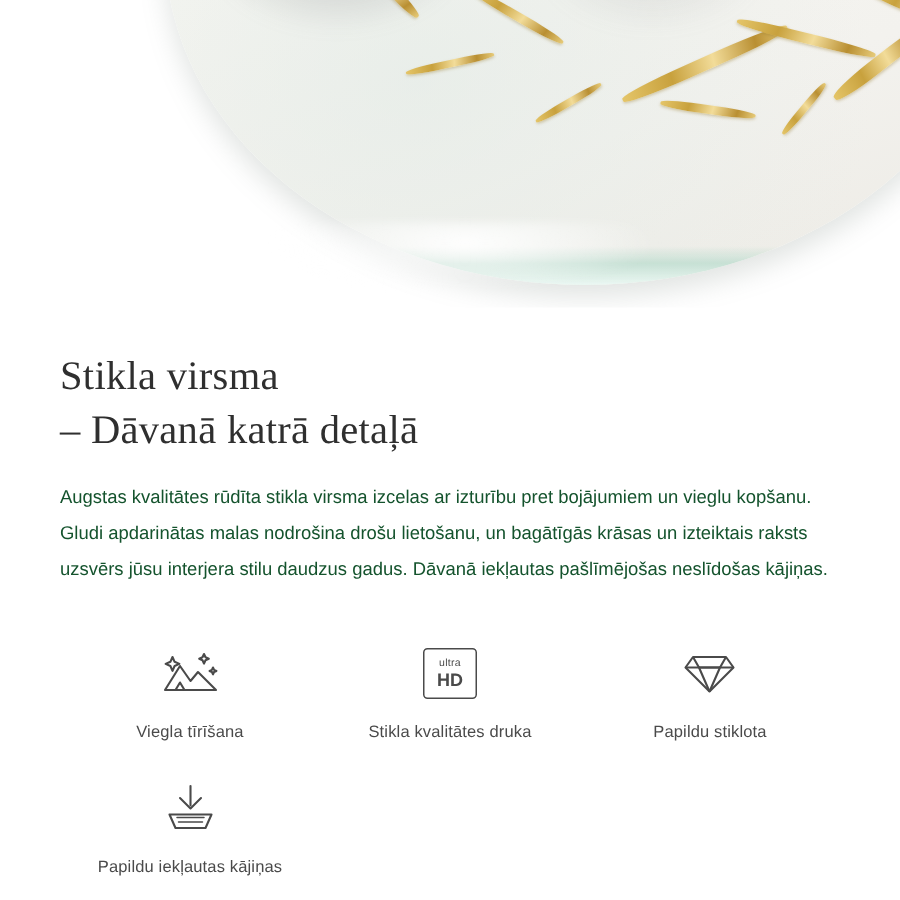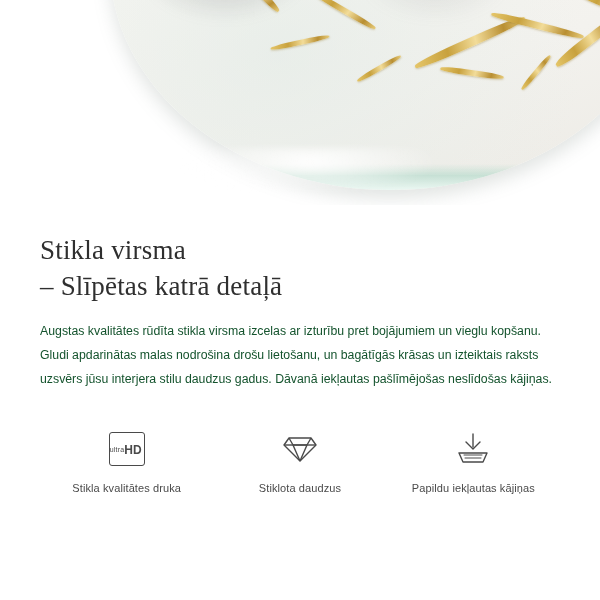--- a/index.html
+++ b/index.html
@@ -152,22 +152,23 @@
     margin-top: 10px;
     font-size: 11px;
     color: #4a4a4a;
     letter-spacing: 0.1px;
   }
   .hd-box {
     width: 34px; height: 32px;
     border: 1.6px solid #4a4a4a;
     border-radius: 3px;
     display: flex;
+    flex-direction: column;
     align-items: center;
-    justify-content: flex-start;
+    justify-content: center;
     line-height: 1;
   }
   .hd-top { font-size: 7px; letter-spacing: 0.2px; }
   .hd-bottom { font-size: 12px; font-weight: bold; margin-top: 1px; }
 </style>
 </head>
 <body>
 
 <div class="page">
 
@@ -190,27 +191,39 @@
 
       <div class="gold-ring"></div>
     </div>
     <div class="glass-edge-gloss"></div>
   </div>
 
   <div class="content">
 
     <h1 class="headline">
       <span class="line">Stikla virsma</span>
-      <span class="line">– Slīpētas katrā detaļā</span>
+      <span class="line">– Dāvanā katrā detaļā</span>
     </h1>
 
     <p class="body-copy">Augstas kvalitātes rūdīta stikla virsma izcelas ar izturību pret bojājumiem un vieglu kopšanu. Gludi apdarinātas malas nodrošina drošu lietošanu, un bagātīgās krāsas un izteiktais raksts uzsvērs jūsu interjera stilu daudzus gadus. Dāvanā iekļautas pašlīmējošas neslīdošas kājiņas.</p>
 
     <div class="features">
 
+      <div class="feature">
+        <div class="feature-icon">
+          <svg width="42" height="38" viewBox="0 0 42 38" fill="none" stroke="#4a4a4a" stroke-width="1.4" stroke-linecap="round" stroke-linejoin="round">
+            <path d="M4 30 L14 14 L21 24 L26 18 L38 30 Z"></path>
+            <path d="M11 30 L14 25 L17 30"></path>
+            <path d="M9 8 l1.4 3.2 L13.6 12.6 l-3.2 1.4 L9 17.2 l-1.4-3.2 L4.4 12.6 l3.2-1.4 Z"></path>
+            <path d="M30 6 l1 2.2 2.2 1 -2.2 1 -1 2.2 -1-2.2 -2.2-1 2.2-1 Z"></path>
+            <path d="M36 15 l0.7 1.6 1.6 0.7 -1.6 0.7 -0.7 1.6 -0.7-1.6 -1.6-0.7 1.6-0.7 Z"></path>
+          </svg>
+        </div>
+        <div class="feature-label">Viegla tīrīšana</div>
+      </div>
 
       <div class="feature">
         <div class="feature-icon">
           <div class="hd-box">
             <span class="hd-top">ultra</span>
             <span class="hd-bottom">HD</span>
           </div>
         </div>
         <div class="feature-label">Stikla kvalitātes druka</div>
       </div>
@@ -219,21 +232,21 @@
       <div class="feature">
         <div class="feature-icon">
           <svg width="38" height="34" viewBox="0 0 38 34" fill="none" stroke="#4a4a4a" stroke-width="1.4" stroke-linejoin="round">
             <path d="M8 6 H30 L35 13 L19 29 L3 13 Z"></path>
             <path d="M3 13 H35"></path>
             <path d="M8 6 L12 13 L19 29"></path>
             <path d="M30 6 L26 13 L19 29"></path>
             <path d="M12 13 H26"></path>
           </svg>
         </div>
-        <div class="feature-label">Stiklota daudzus</div>
+        <div class="feature-label">Papildu stiklota</div>
       </div>
 
       <div class="feature">
         <div class="feature-icon">
           <svg width="40" height="36" viewBox="0 0 40 36" fill="none" stroke="#4a4a4a" stroke-width="1.4" stroke-linecap="round" stroke-linejoin="round">
             <path d="M20 3 V16"></path>
             <path d="M13 11 L20 18 L27 11"></path>
             <path d="M6 22 H34 L30 31 H10 Z"></path>
             <path d="M11 24 H29" stroke-width="1"></path>
             <path d="M12 27 H28" stroke-width="1"></path>

